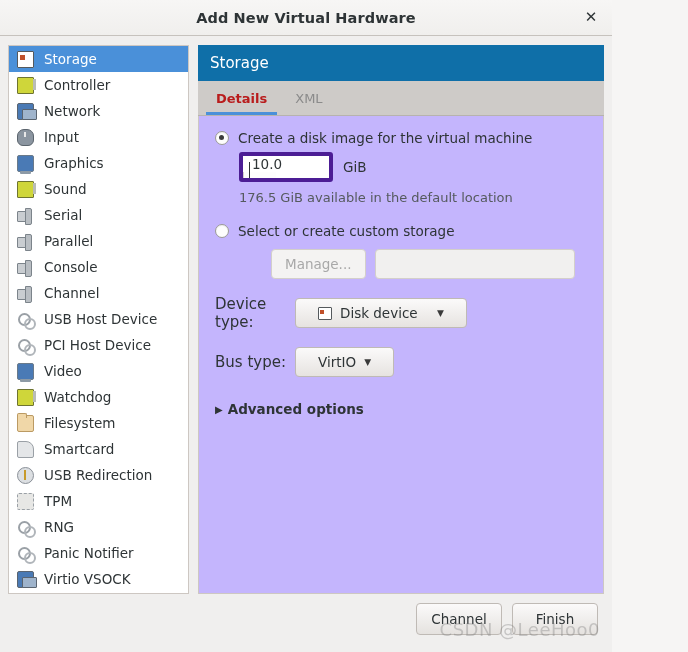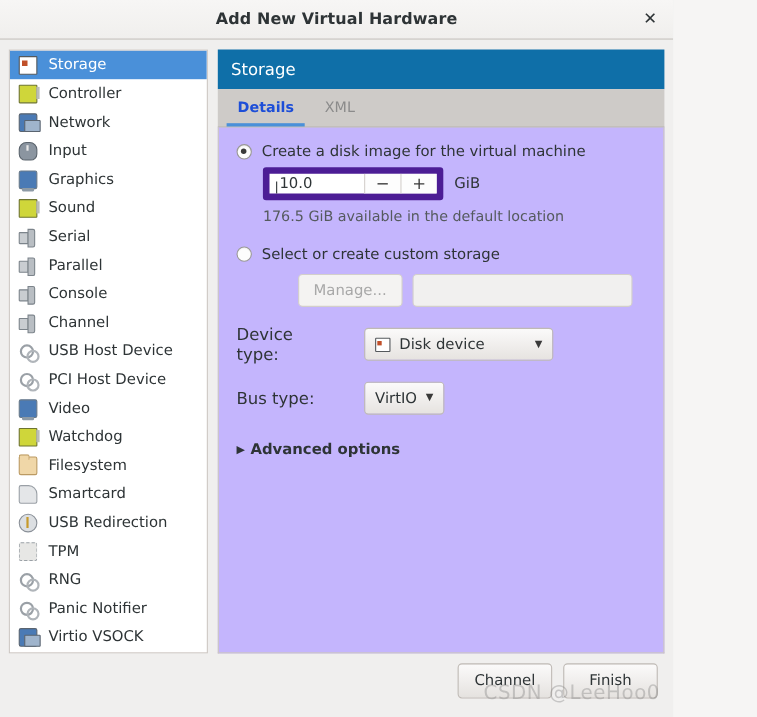--- a/index.html
+++ b/index.html
@@ -101,21 +101,21 @@
   #tabbar {
     height: 35px; background: #cecbc8;
     border-bottom: 1px solid #b7b3ae;
     display: flex; align-items: stretch; padding: 0 4px;
   }
   .tab {
     display: flex; align-items: center; padding: 0 14px;
     font-size: 13px; color: #8b8b8b; cursor: pointer;
     position: relative;
   }
-  .tab.active { color: #1d4ed8; font-weight: bold; }
+  .tab.active { color: #b91c1c; font-weight: bold; }
   .tab.active:after {
     content: ""; position: absolute; left: 4px; right: 4px; bottom: 0;
     height: 3px; background: #4a90d9;
   }
   #panel-body {
     flex: 1; background: #c4b5fd;
     border: 1px solid #cdc7c2; border-top: none;
     padding: 14px 16px; overflow: hidden;
     font-size: 13.5px; color: #2e3436;
   }
@@ -130,23 +130,24 @@
   }
   .radio.on:after {
     content: ""; position: absolute; left: 3px; top: 3px;
     width: 5px; height: 5px; border-radius: 50%; background: #3b3b3b;
   }
   .radio-label { font-size: 13.5px; }
 
   
   .spin-row { display: flex; align-items: center; margin: 6px 0 0 24px; }
   .spinbox {
-    display: flex; align-items: center; height: 30px;
-    border: 6px solid #4c1d95; border-radius: 3px; background: #fff;
+    display: flex; align-items: flex-start; height: 30px;
+    border: 4px solid #4c1d95; border-radius: 3px; background: #fff;
     overflow: hidden;
+    flex-direction: column;
   }
   .spin-value {
     width: 86px; display: flex; align-items: center; padding-left: 9px;
     font-size: 13.5px; color: #2e3436; position: relative;
   }
   .spin-value:before {
     content:""; position:absolute; left:6px; top:6px; width:1px; height:17px; background:#2e3436;
   }
   .spin-btn {
     width: 33px; display: flex; align-items: center; justify-content: center;
@@ -167,24 +168,24 @@
   .field-disabled {
     flex: 1; height: 30px; margin-left: 9px;
     border: 1px solid #d3cfca; border-radius: 4px;
     background: #f1f0ef;
   }
 
   
   .combo-row { display: flex; align-items: center; margin-top: 16px; }
   .combo-label { width: 80px; font-size: 15px; }
   .combo {
-    display: flex; align-items: center; height: 30px; padding: 0 9px;
+    display: flex; align-items: center; height: 30px; padding: 0 22px;
     border: 1px solid #bfbab5; border-radius: 4px;
     background: linear-gradient(180deg,#fbfafa 0%, #e6e3e0 100%);
-    font-size: 13.5px; color: #2e3436; cursor: pointer; margin-left: 36px;
+    font-size: 13.5px; color: #2e3436; cursor: pointer;
   }
   .combo.wide { width: 172px; justify-content: space-between; }
   .combo-left { display: flex; align-items: center; }
   .combo-icon {
     width: 14px; height: 13px; margin-right: 8px;
     background:#ffffff; border:1.5px solid #55595c; border-radius:1px; position:relative;
   }
   .combo-icon:after{content:"";position:absolute;left:1px;top:2px;width:4px;height:4px;background:#c0502a;}
   .caret { margin-left: 8px; font-size: 9px; color: #3a3a3a; }
 

